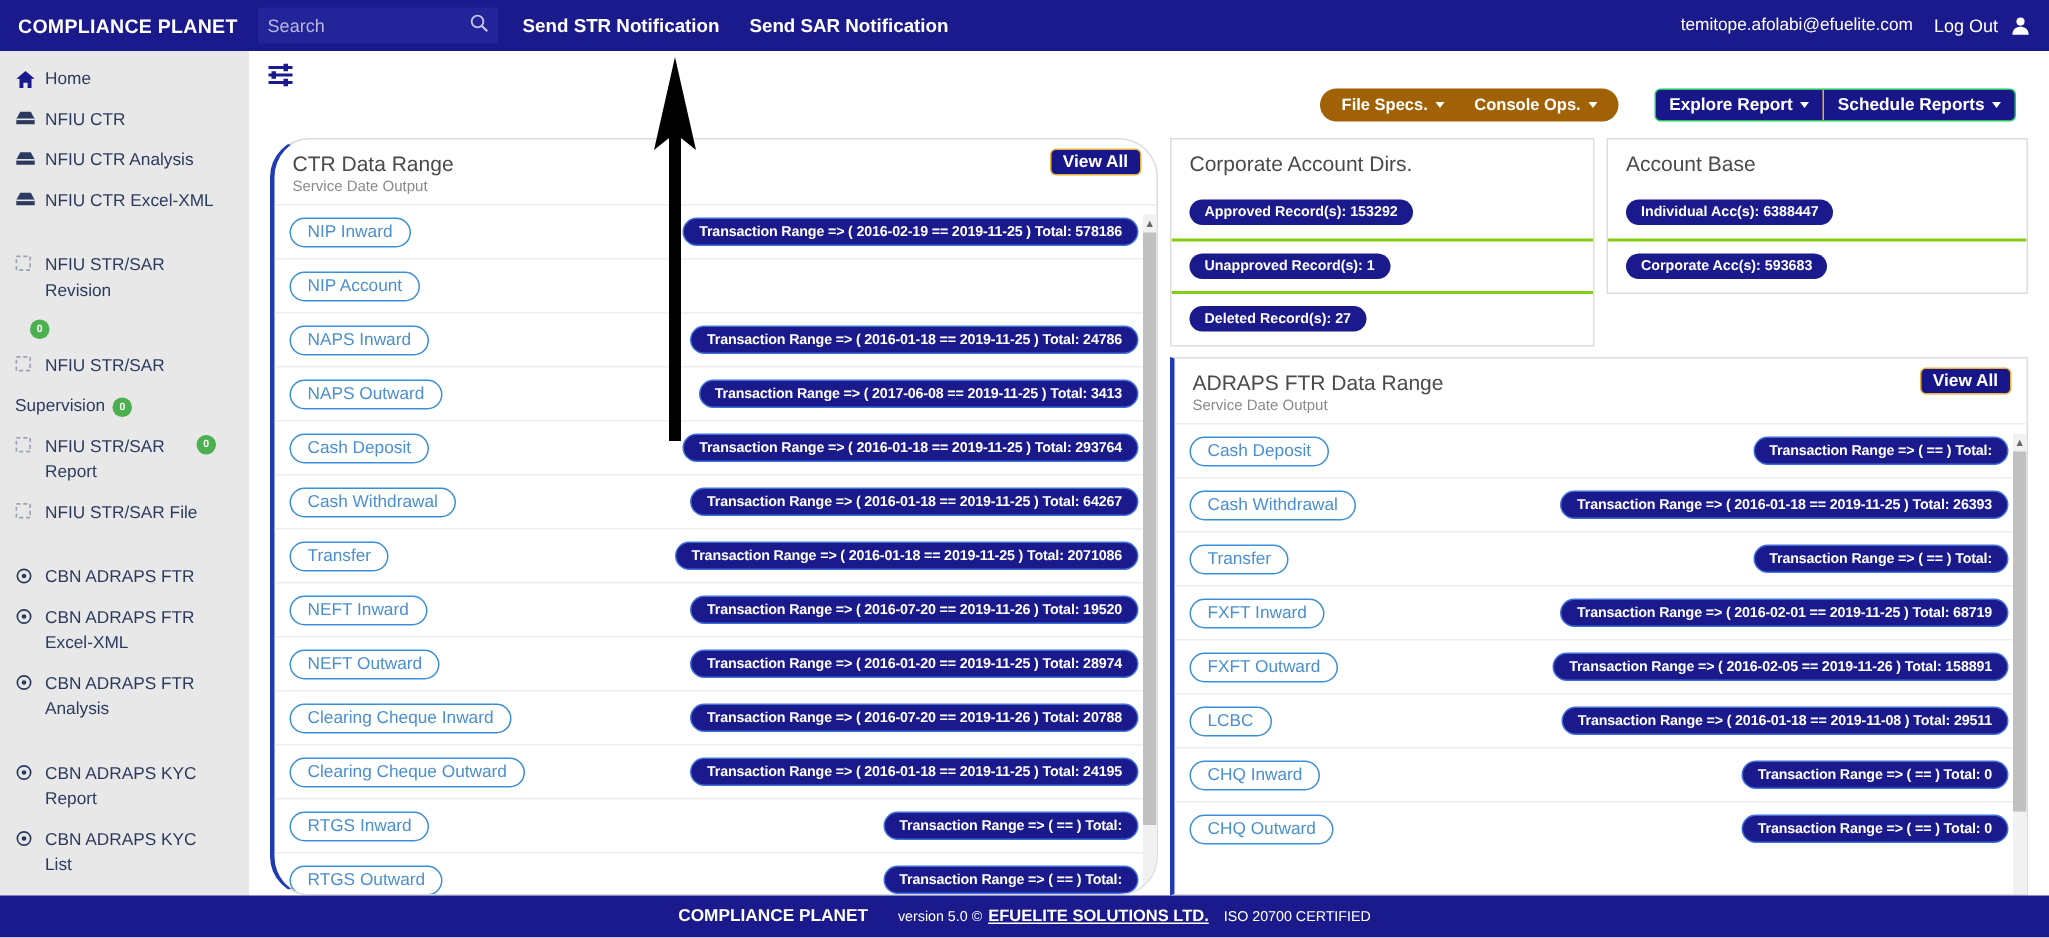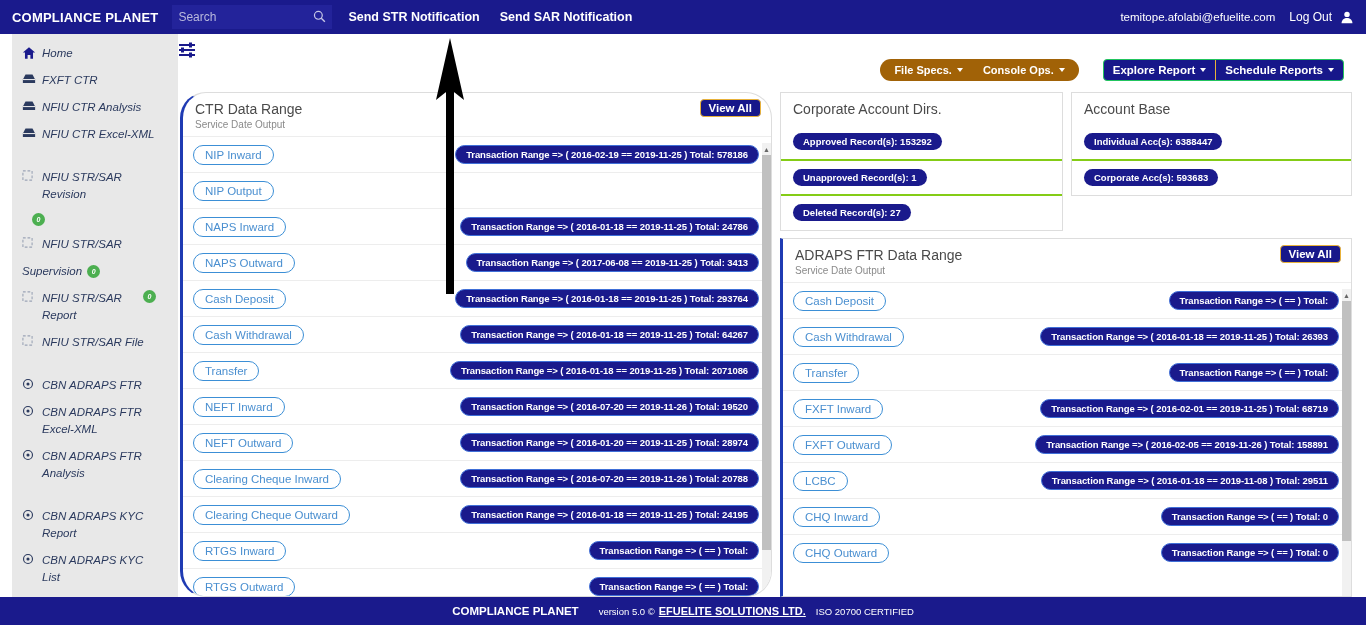--- a/index.html
+++ b/index.html
@@ -51,26 +51,25 @@
   .nav-right {
     margin-left: auto; display: flex; align-items: center;
     padding-right: 12px;
   }
   .nav-email { font-size: 11.5px; margin-right: 14px; white-space: nowrap; }
   .nav-logout { font-size: 12px; margin-right: 8px; cursor: pointer; }
   .user-ico { display: flex; align-items: center; }
 
   
   .sidebar {
-    position: absolute; top: 34px; left: 12px;
+    position: absolute; top: 34px; left: 0;
     width: 166px; height: 567px;
     background: #e8e8e8;
     overflow: hidden;
     z-index: 20;
-    font-style: italic;
   }
   .side-scroll { width: 150px; padding-top: 6px; }
   .side-item {
     display: flex; align-items: flex-start;
     padding: 5px 6px 5px 10px;
     font-size: 11.5px; color: #2b3a5e;
     cursor: pointer; line-height: 17px;
     min-height: 26px;
   }
   .side-item .ic {
@@ -287,21 +286,21 @@
       <span class="lbl">Home</span>
     </div>
 
     <div class="side-item">
       <span class="ic">
         <svg width="14" height="11" viewBox="0 0 16 12">
             <path d="M1 7 L4 1.5 H12 L15 7 V11 H1 Z" fill="#2b3a5e"></path>
             <rect x="1" y="6.6" width="14" height="1.2" fill="#e8e8e8"></rect>
           </svg>
       </span>
-      <span class="lbl">FXFT CTR</span>
+      <span class="lbl">NFIU CTR</span>
     </div>
 
     <div class="side-item">
       <span class="ic">
         <svg width="14" height="11" viewBox="0 0 16 12">
             <path d="M1 7 L4 1.5 H12 L15 7 V11 H1 Z" fill="#2b3a5e"></path>
             <rect x="1" y="6.6" width="14" height="1.2" fill="#e8e8e8"></rect>
           </svg>
       </span>
       <span class="lbl">NFIU CTR Analysis</span>
@@ -467,21 +466,21 @@
       <div class="panel-title">CTR Data Range</div>
       <div class="panel-sub">Service Date Output</div>
       <button class="viewall">View All</button>
     </div>
     <div class="rowlist" id="ctr-rows">
         <div class="drow">
           <span class="pill-out">NIP Inward</span>
           <span class="pill-fill">Transaction Range =&gt; ( 2016-02-19 == 2019-11-25 ) Total: 578186</span>
         </div>
         <div class="drow">
-          <span class="pill-out">NIP Output</span>
+          <span class="pill-out">NIP Account</span>
         </div>
         <div class="drow">
           <span class="pill-out">NAPS Inward</span>
           <span class="pill-fill">Transaction Range =&gt; ( 2016-01-18 == 2019-11-25 ) Total: 24786</span>
         </div>
         <div class="drow">
           <span class="pill-out">NAPS Outward</span>
           <span class="pill-fill">Transaction Range =&gt; ( 2017-06-08 == 2019-11-25 ) Total: 3413</span>
         </div>
         <div class="drow">

